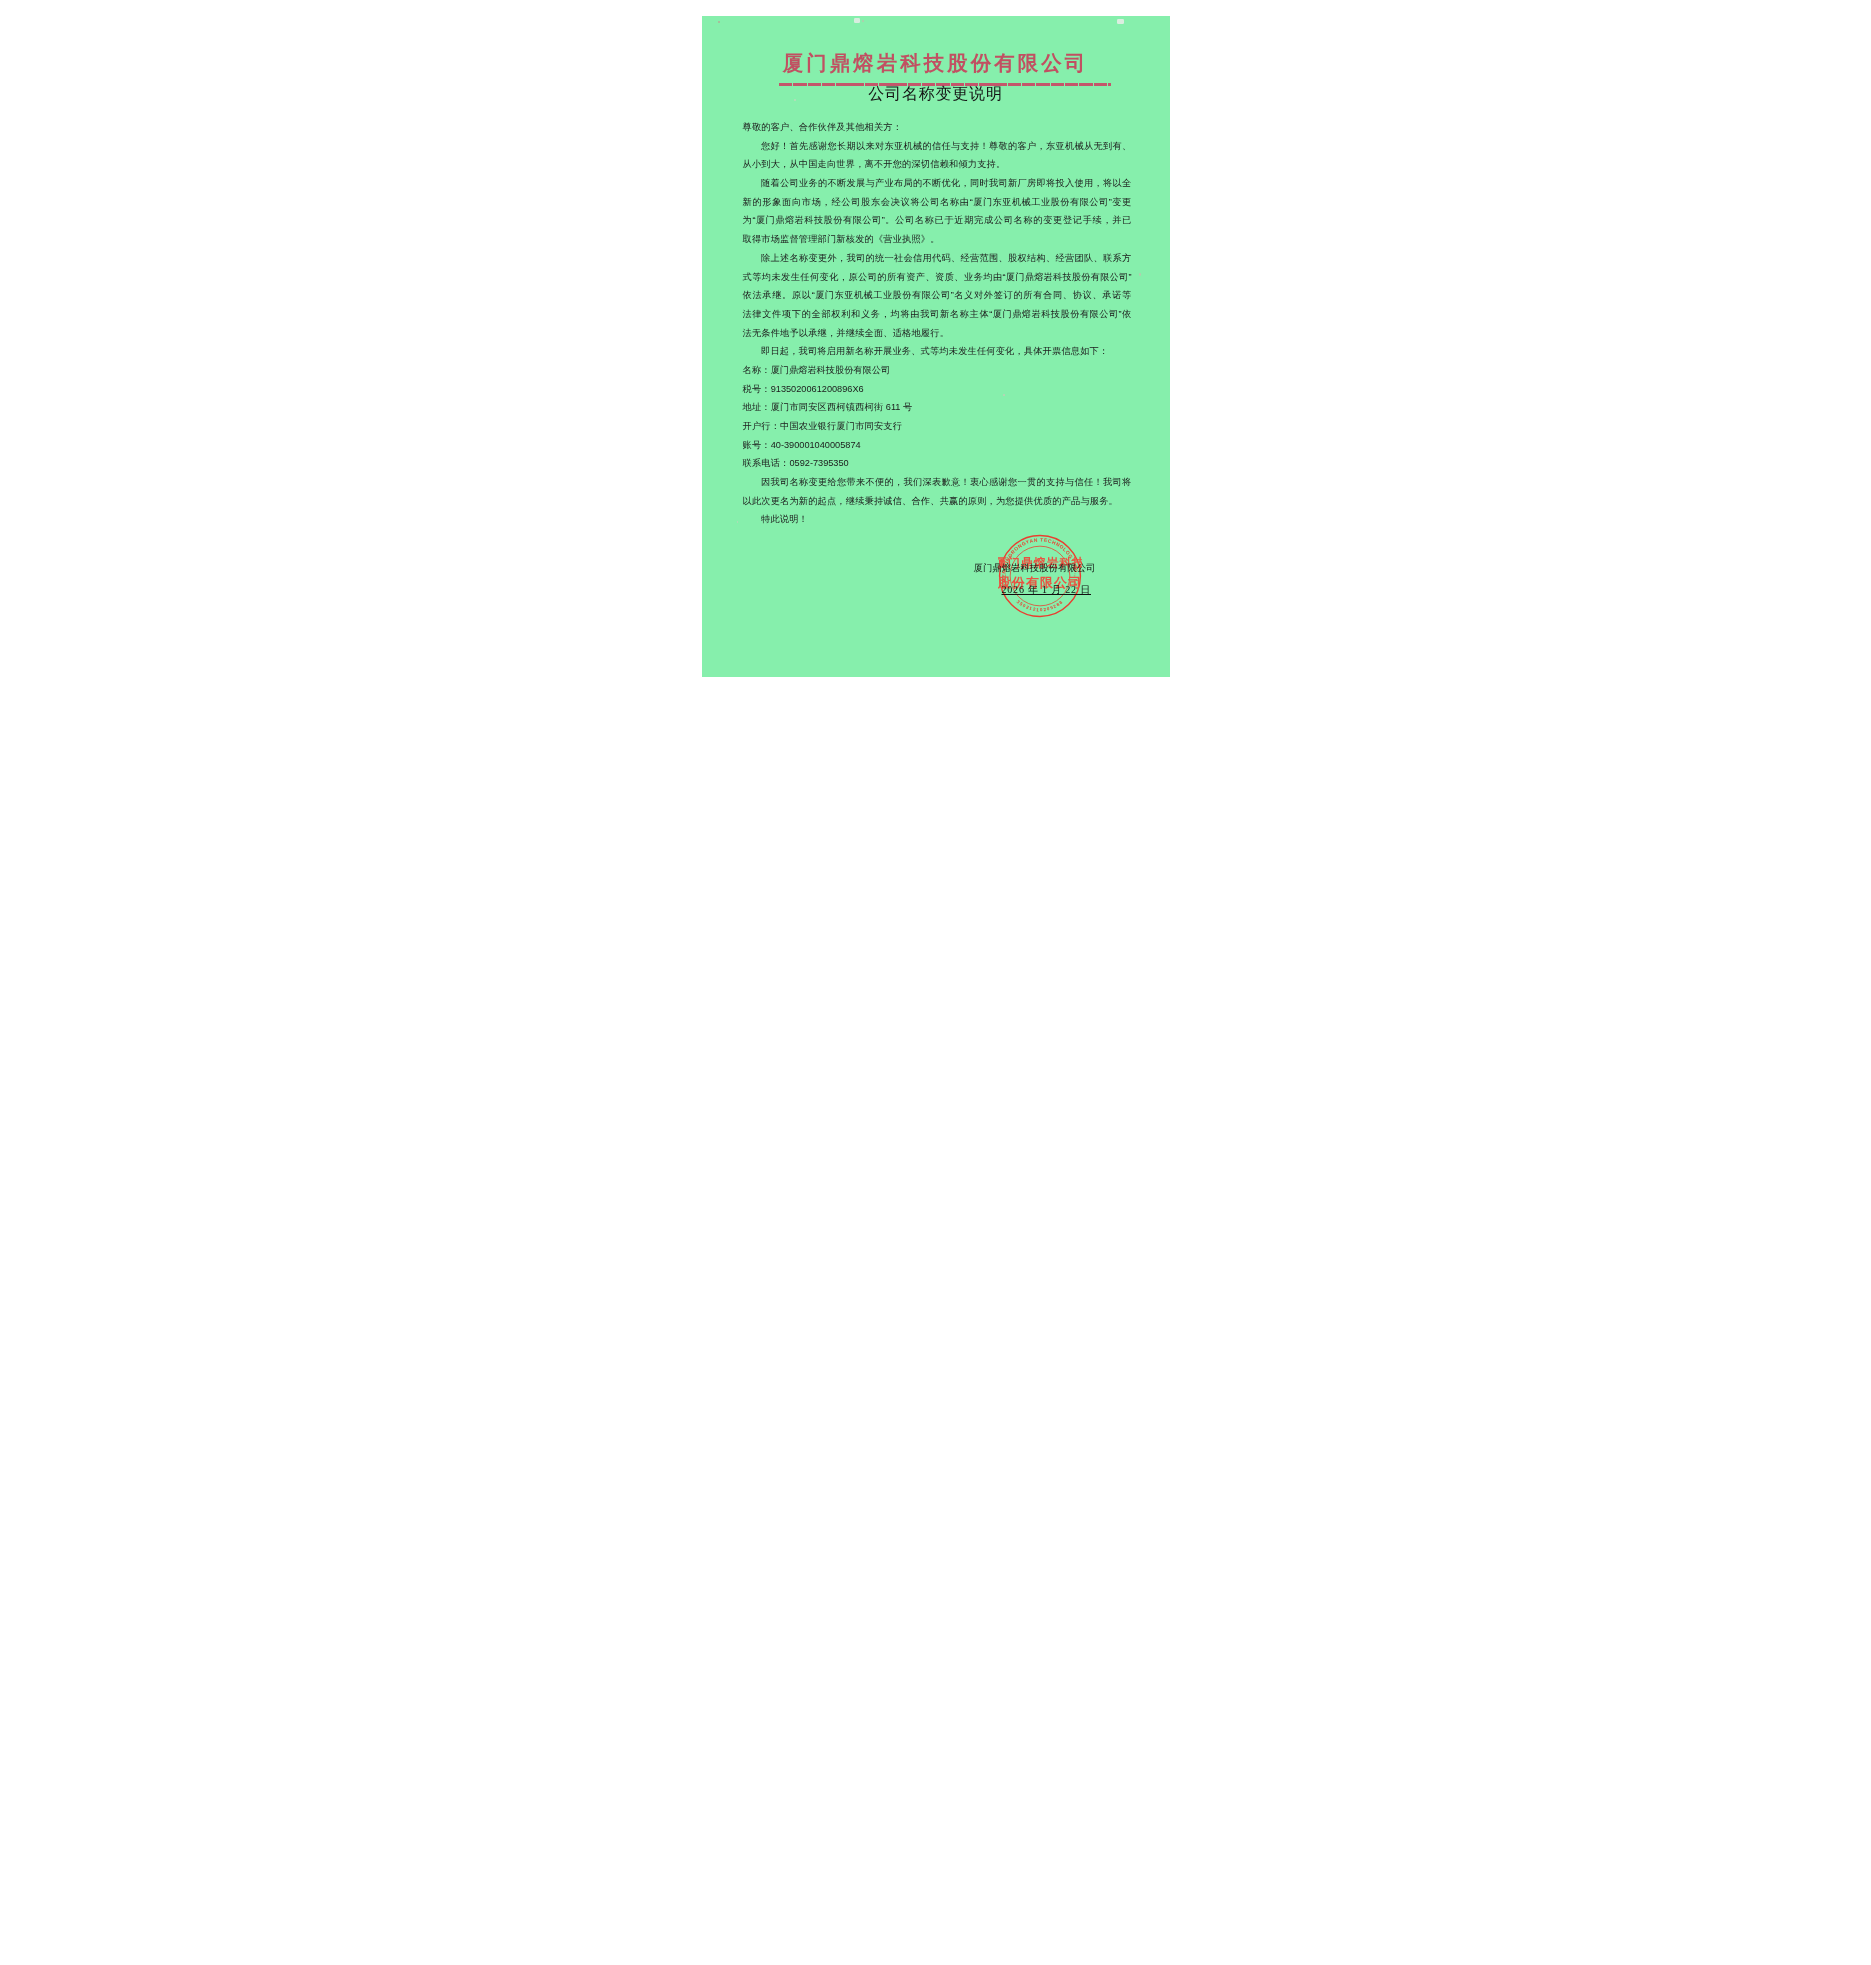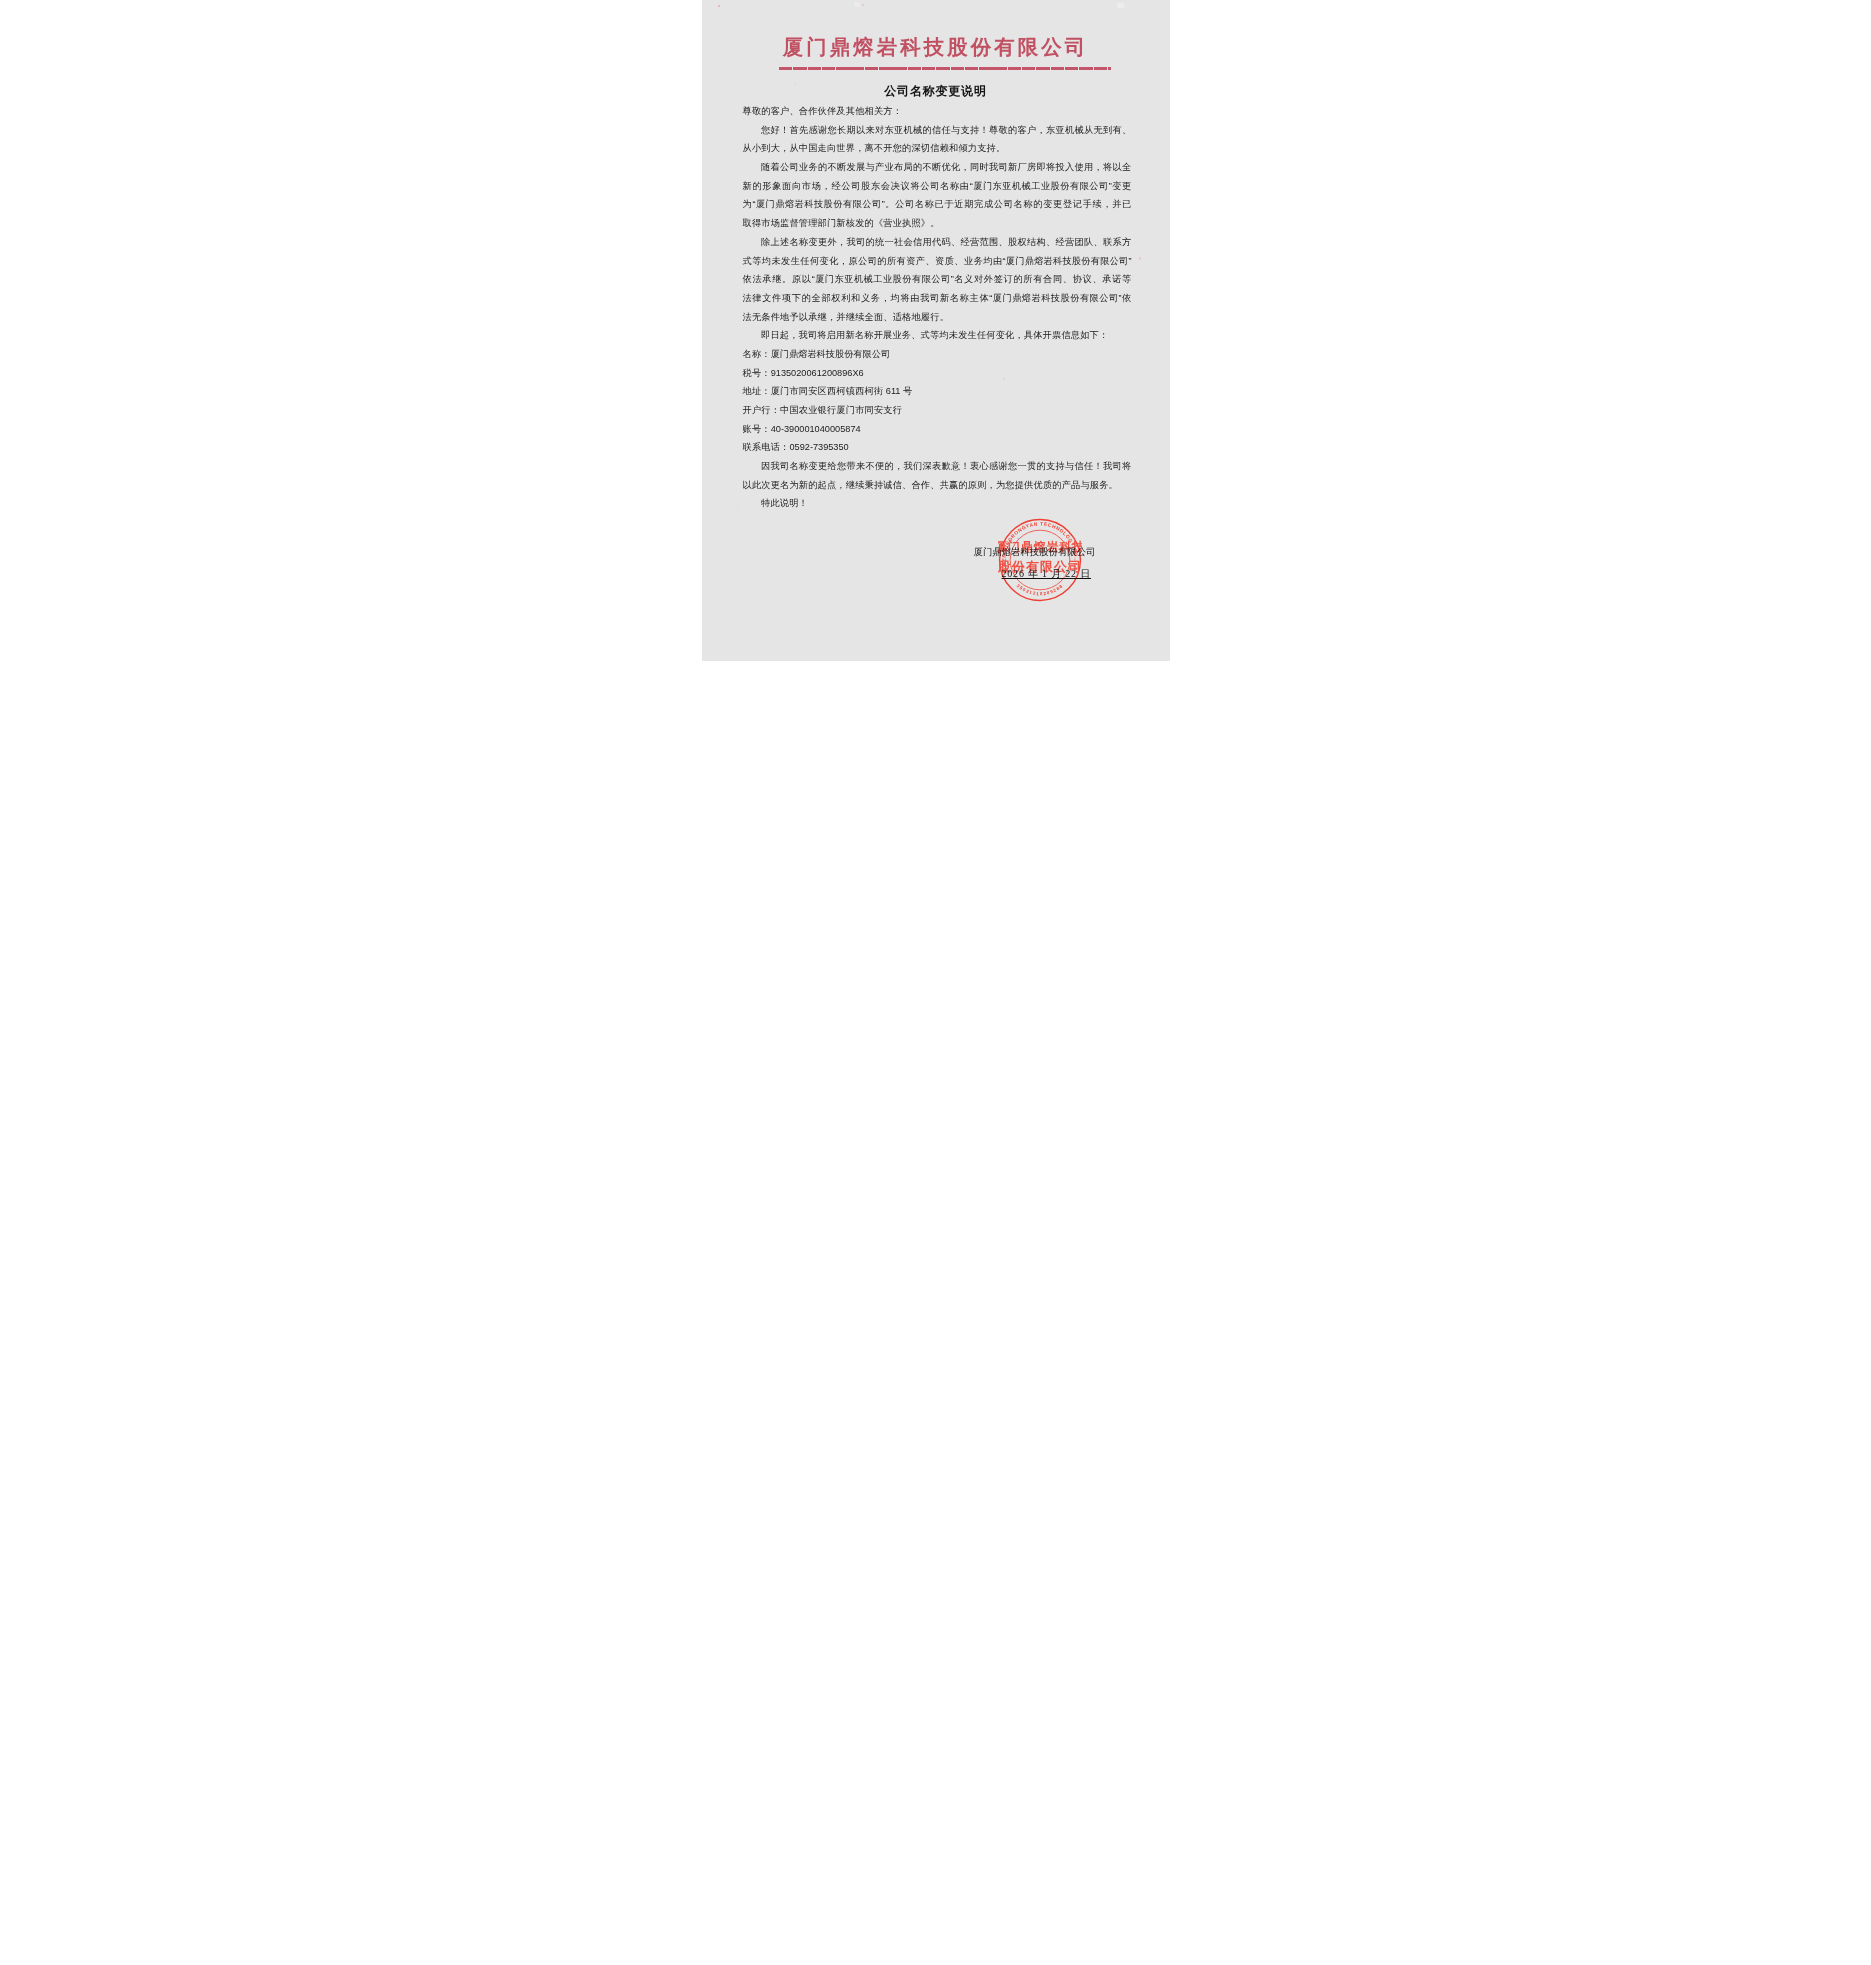--- a/index.html
+++ b/index.html
@@ -1,43 +1,43 @@
 <!DOCTYPE html>
 <html style="font-size:6.3px"><head>
 <meta charset="utf-8">
 <style>
   html,body{margin:0;padding:0;background:#ffffff;}
   .page{
     position:relative;
     width:468px;height:661px;
-    margin:0 auto;
-    background:#e5e5e5;
+    margin:16px auto;
+    background:#86efac;
     overflow:hidden;
     font-family:"Liberation Serif","DejaVu Serif",serif;
     color:#1b1b1b;
   }
   .header-title{
     position:absolute;top:36px;left:0;right:0;
     text-align:center;
     font-family:"Liberation Sans","DejaVu Sans",sans-serif;
     font-weight:700;
     font-size:20.4px;line-height:23px;
     letter-spacing:3.1px;
     color:#c15062;
     white-space:nowrap;
   }
   .header-divider{
     position:absolute;top:67px;left:77px;width:332px;height:2.8px;
     background:repeating-linear-gradient(90deg,#c4566b 0px,#c4566b 13.4px,rgba(255,255,255,0) 13.4px,rgba(255,255,255,0) 14.3px);
   }
   .doc-title{
-    position:absolute;top:85px;left:0;right:0;
+    position:absolute;top:71px;left:0;right:0;
     text-align:center;
-    font-weight:700;
-    font-size:12px;line-height:13.4px;
+    font-weight:400;
+    font-size:16px;line-height:13.4px;
     letter-spacing:0.8px;
     color:#141414;
     white-space:nowrap;
   }
   .doc-body{
     position:absolute;top:102px;left:41px;width:389px;
   }
   .doc-line{
     font-size:9.2px;
     line-height:18.7px;

